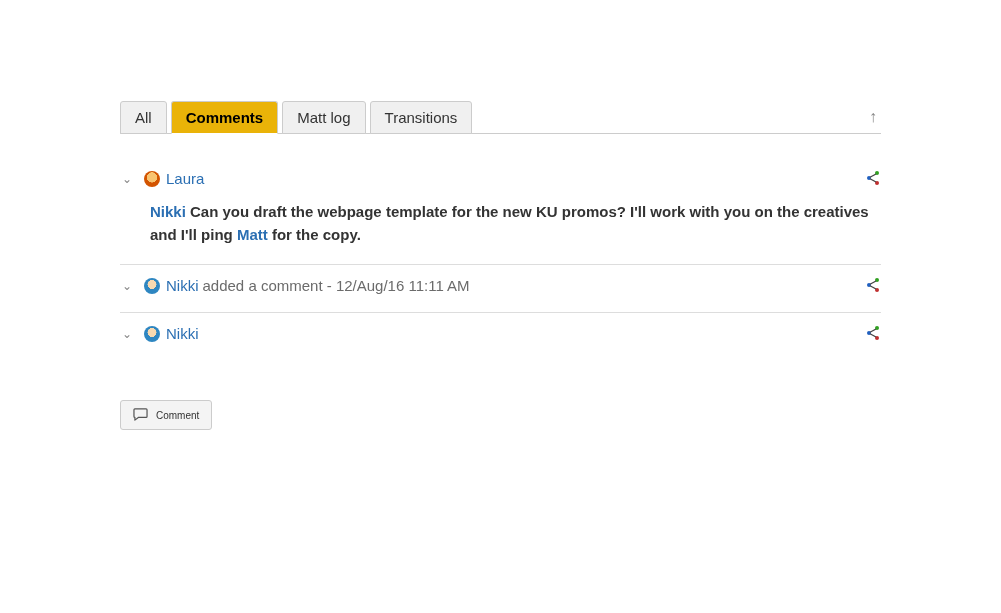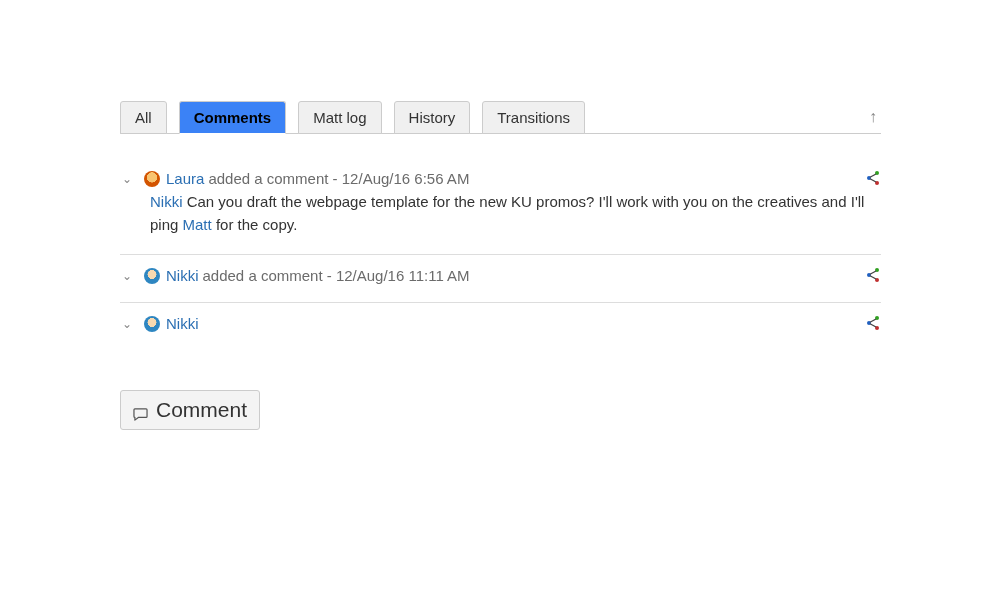--- a/index.html
+++ b/index.html
@@ -11,36 +11,36 @@
       font-size: 15px;
       width: 1001px;
     }
     .tabs-row {
       display: flex;
       align-items: center;
       justify-content: space-between;
     }
     .tabs {
       display: flex;
-      gap: 8px;
+      gap: 0;
     }
     .tab {
       background: #f0f0f0;
       border: 1px solid #ccc;
       padding: 7px 14px;
       font-size: 15px;
       color: #333;
       cursor: pointer;
       margin-right: 4px;
       border-radius: 3px 3px 0 0;
       position: relative;
       top: 1px;
     }
     .tab.active {
-      background: #3b82f6;
+      background: #eab308;
       border-bottom: 1px solid #fff;
       font-weight: 700;
       color: #000;
     }
     .arrow-up {
       color: #888;
       font-size: 16px;
       cursor: pointer;
       padding-right: 4px;
     }
@@ -98,70 +98,69 @@
       position: absolute;
       right: 0;
       top: 12px;
       width: 16px;
       height: 16px;
       cursor: pointer;
     }
     .share-icon svg { display:block; }
     .comment-body {
       margin-left: 30px;
-      margin-top: 4px;
+      margin-top: 14px;
       line-height: 1.5;
       color: #333;
+      font-weight: bold;
     }
     .mention {
       color: #2b6fb3;
       cursor: pointer;
     }
     .footer {
       margin-top: 40px;
     }
     .comment-btn {
       display: inline-flex;
       align-items: center;
       gap: 8px;
       background: #f4f4f4;
       border: 1px solid #ccc;
       padding: 7px 12px;
-      font-size: 21px;
+      font-size: 10px;
       color: #333;
       cursor: pointer;
       border-radius: 3px;
     }
     .comment-icon {
       width: 15px; height: 14px;
       display: inline-block;
     }
   </style>
 </head>
 <body>
 
 <div class="tabs-row">
   <div class="tabs">
     <div class="tab">All</div>
     <div class="tab active">Comments</div>
     <div class="tab">Matt log</div>
-    <div class="tab">History</div>
     <div class="tab">Transitions</div>
   </div>
   <div class="arrow-up">↑</div>
 </div>
 <hr class="hr-top">
 
 <div class="comments">
     <div class="comment">
       <div class="comment-header">
         <span class="chev">⌄</span>
         <span class="avatar laura"></span>
         <a class="user-link">Laura</a>
-        <span class="meta-text"> added a comment - 12/Aug/16 6:56 AM</span>
       </div>
       <span class="share-icon">
         <svg width="16" height="16" viewBox="0 0 16 16">
   <circle cx="12" cy="3" r="2" fill="#30a020"></circle>
   <circle cx="4" cy="8" r="2" fill="#2060c0"></circle>
   <circle cx="12" cy="13" r="2" fill="#c03030"></circle>
   <line x1="11" y1="4" x2="5" y2="7.2" stroke="#444" stroke-width="1.3"></line>
   <line x1="5" y1="8.8" x2="11" y2="12" stroke="#444" stroke-width="1.3"></line>
 </svg>
       </span>

